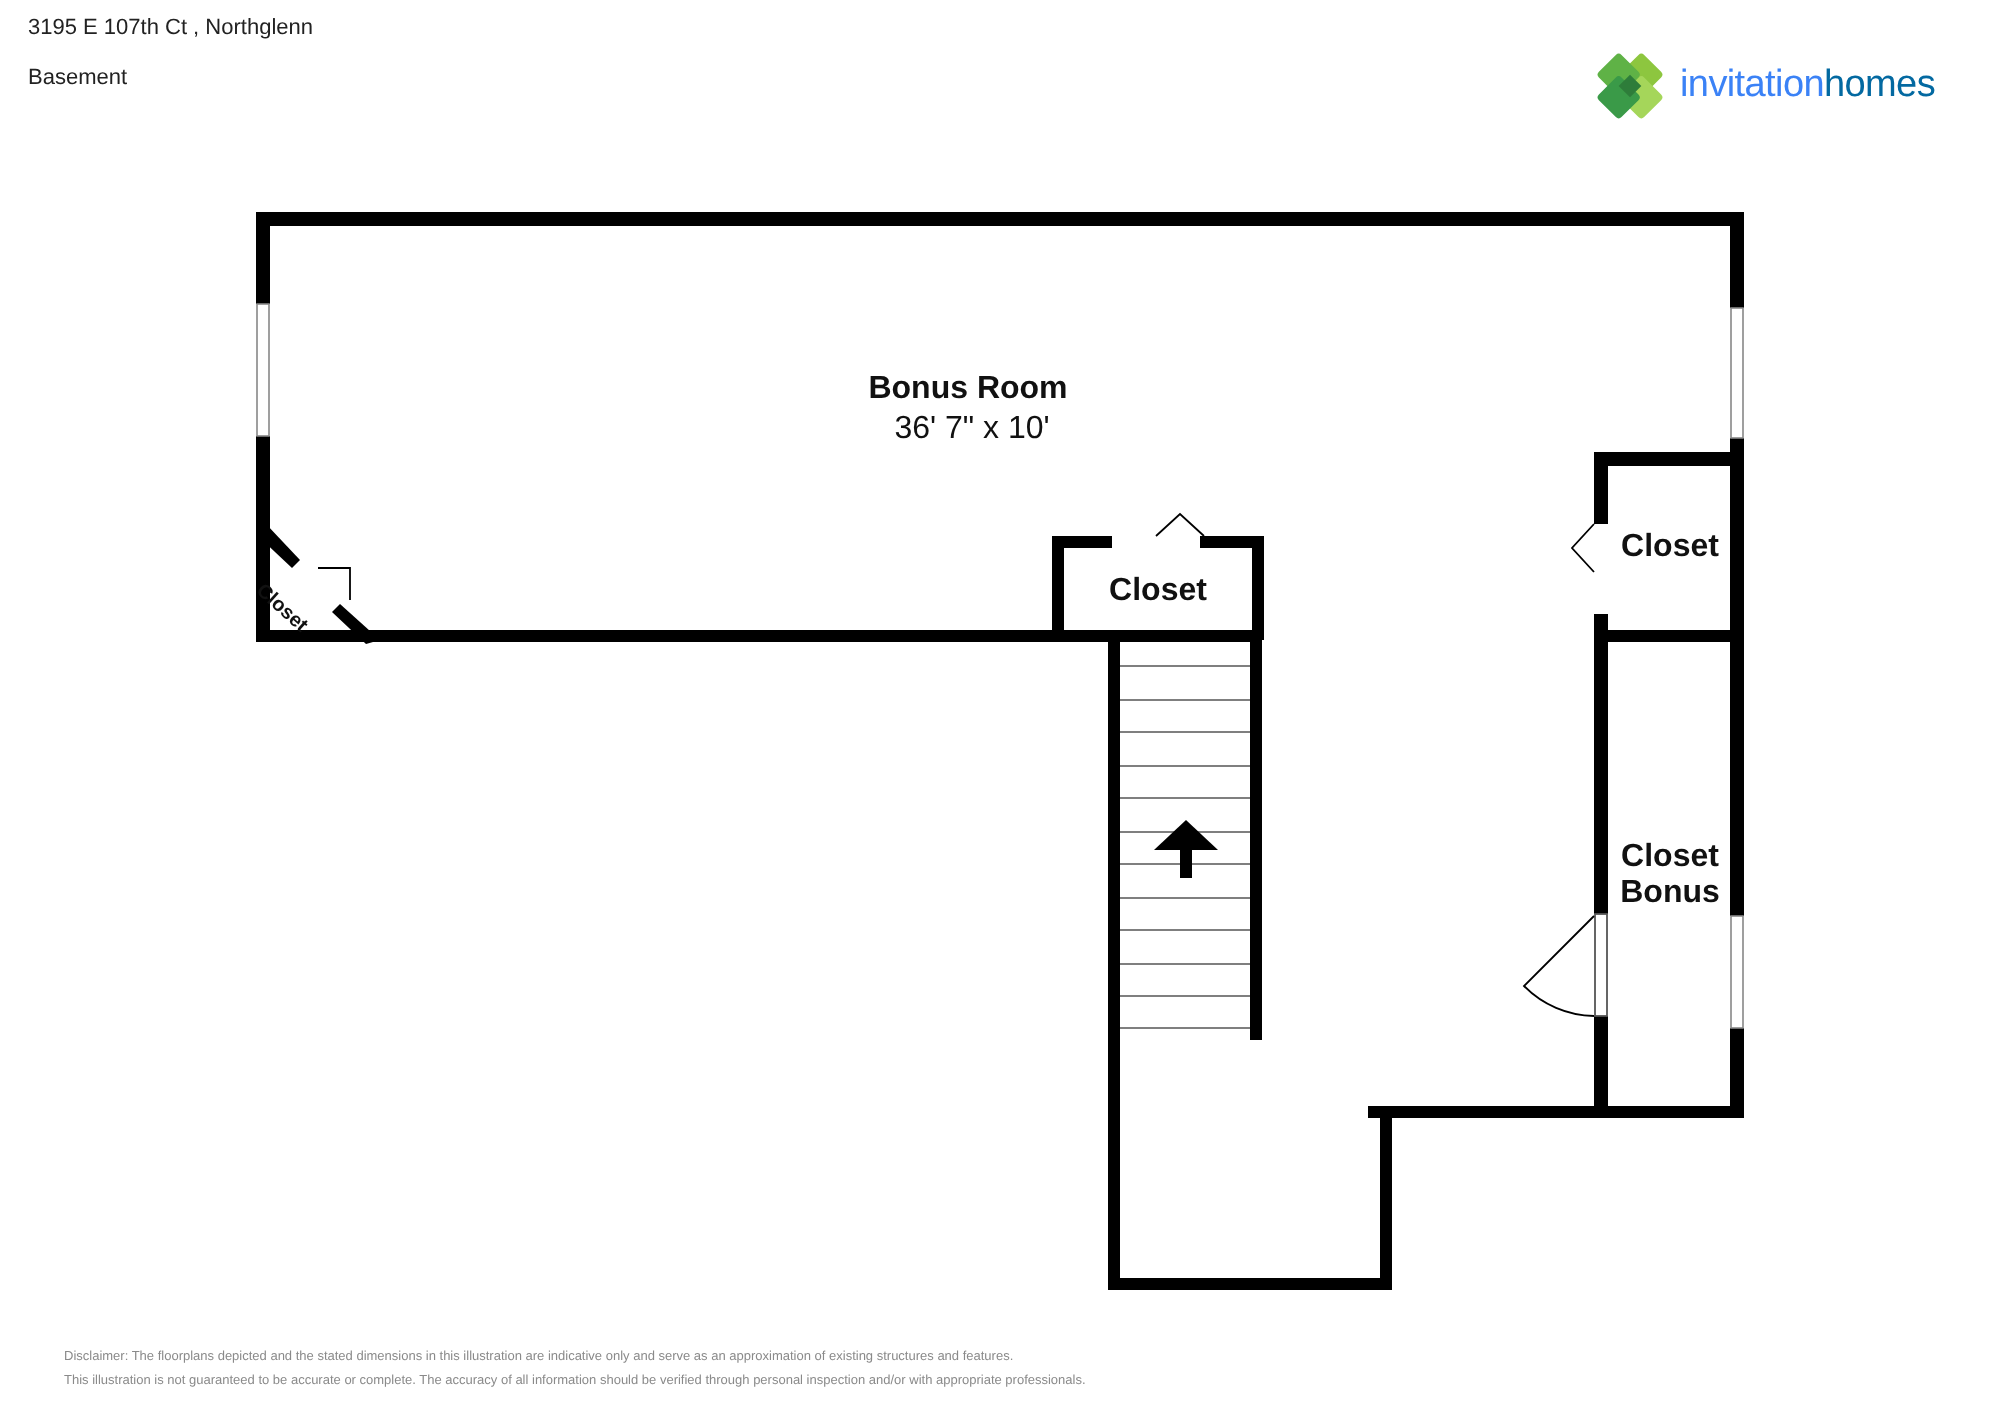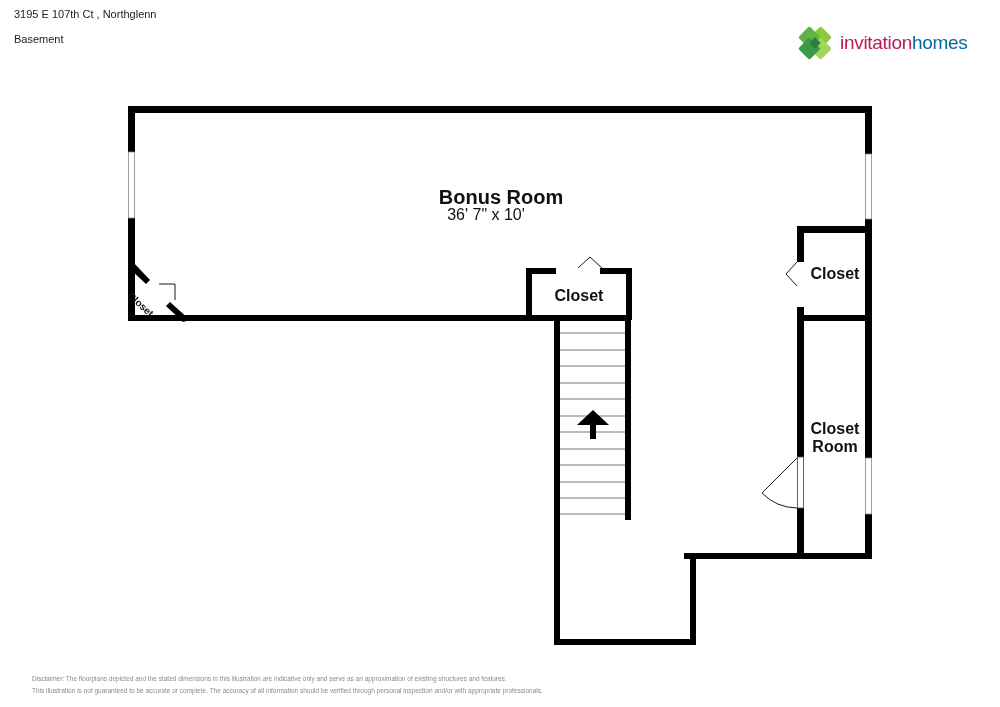--- a/index.html
+++ b/index.html
@@ -2,21 +2,21 @@
 <html><head>
 <meta charset="utf-8">
 <style>
   html, body { margin:0; padding:0; background:#ffffff; }
   body { width:1000px; height:707px; position:relative; overflow:hidden; font-family:"Liberation Sans", sans-serif; }
   .hdr-line { position:absolute; left:14px; font-size:11px; color:#222; }
   #addr { top:8px; }
   #level { top:33px; }
   #logo { position:absolute; left:798px; top:26px; display:flex; align-items:center; }
   #logo-text { font-size:19px; margin-left:8px; letter-spacing:-0.3px; }
-  #logo-text .a { color:#be185d; }
+  #logo-text .a { color:#3b82f6; }
   #logo-text .b { color:#0369a1; }
   #plan { position:absolute; left:0; top:0; }
   .room-label { position:absolute; font-weight:bold; color:#111; text-align:center; line-height:1.15; }
   .room-dim { position:absolute; color:#111; text-align:center; }
   .disc { position:absolute; left:32px; font-size:6.5px; color:#8a8a8a; white-space:nowrap; }
 </style>
 </head>
 <body>
 
 <div id="addr" class="hdr-line">3195 E 107th Ct , Northglenn</div>
@@ -98,25 +98,25 @@
     <line x1="560" y1="482" x2="625" y2="482"></line>
     <line x1="560" y1="498" x2="625" y2="498"></line>
     <line x1="560" y1="514" x2="625" y2="514"></line>
   </g>
   <g fill="#000">
     <polygon points="593,410 609,425 577,425"></polygon>
     <rect x="590" y="424" width="6" height="15"></rect>
   </g>
 </svg>
 
-<div class="room-label" style="left:415px; top:186px; width:172px; font-size:20px;">Bonus Room</div>
+<div class="room-label" style="left:398px; top:186px; width:172px; font-size:16px;">Bonus Room</div>
 <div class="room-dim" style="left:400px; top:206px; width:172px; font-size:16px;">36' 7" x 10'</div>
 
 <div class="room-label" style="left:133px; top:290px; font-size:10px; transform:rotate(42deg); transform-origin:left top;">Closet</div>
 <div class="room-label" style="left:532px; top:287px; width:94px; font-size:16px;">Closet</div>
 <div class="room-label" style="left:804px; top:265px; width:62px; font-size:16px;">Closet</div>
 <div class="room-label" style="left:804px; top:420px; width:62px; font-size:16px;">
   <div>Closet</div>
-  <div>Room</div>
+  <div>Bonus</div>
 </div>
 
 <div class="disc" style="top:675px;">Disclaimer: The floorplans depicted and the stated dimensions in this illustration are indicative only and serve as an approximation of existing structures and features.</div>
 <div class="disc" style="top:687px;">This illustration is not guaranteed to be accurate or complete. The accuracy of all information should be verified through personal inspection and/or with appropriate professionals.</div>
 
 </body></html>

